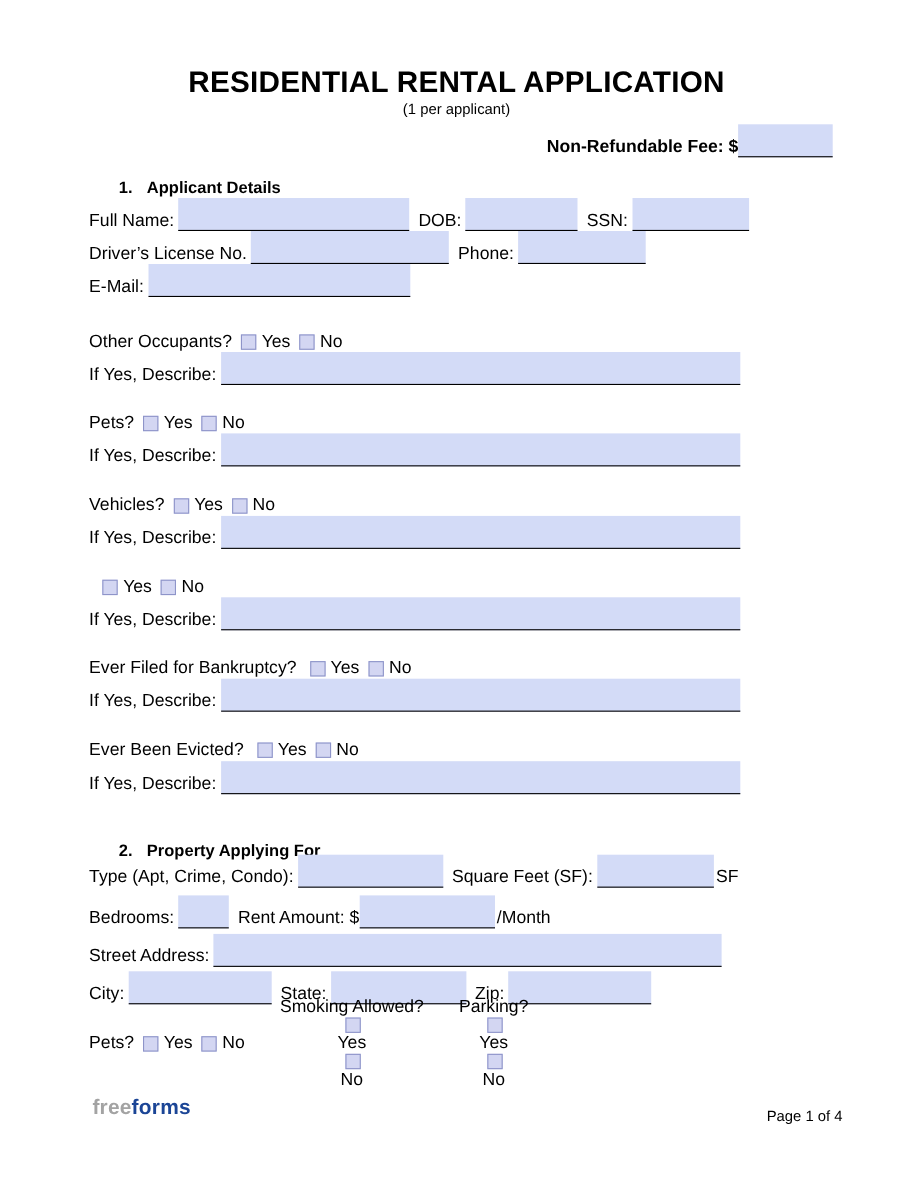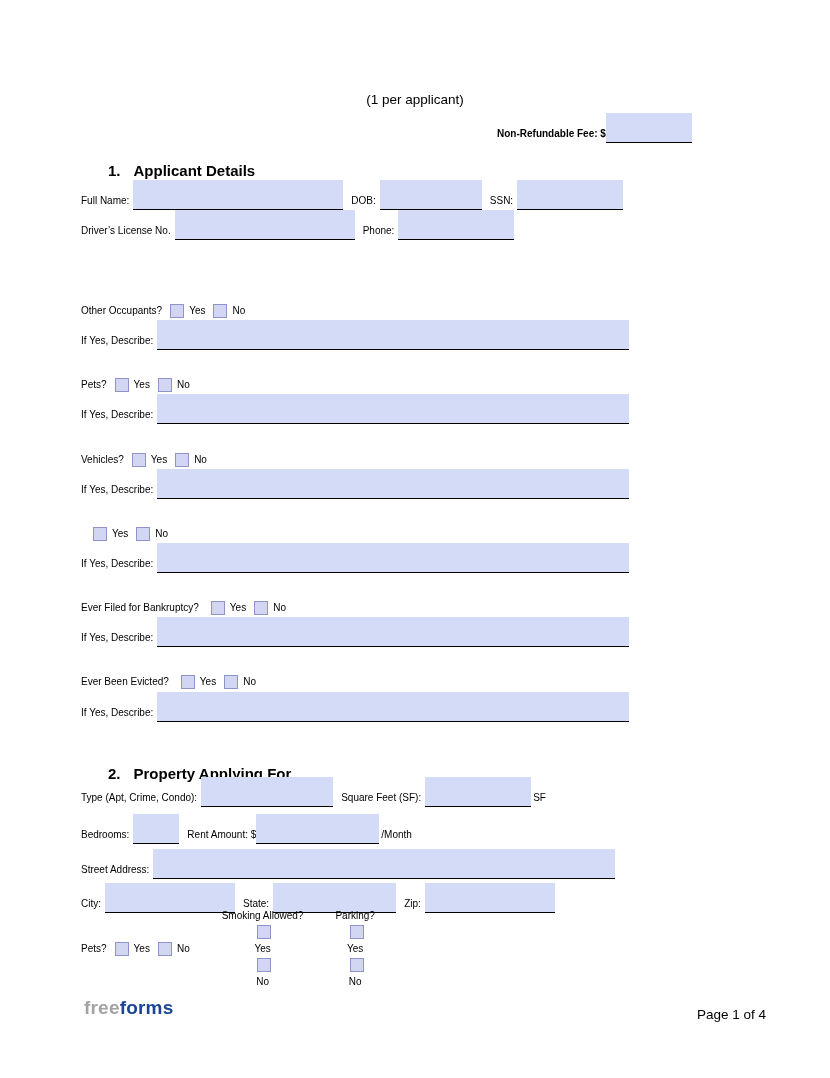--- a/index.html
+++ b/index.html
@@ -14,21 +14,21 @@
   .page{
     position:relative;width:830px;height:1078px;background:#ffffff;
     font-family:"Liberation Sans","DejaVu Sans",sans-serif;color:var(--text);
     overflow:hidden;
   }
   .title{position:absolute;top:60px;left:0;width:100%;text-align:center;
     font-size:27px;font-weight:bold;letter-spacing:.2px;}
   .subtitle{position:absolute;top:92px;left:0;width:100%;text-align:center;font-size:13.5px;}
   .row{position:absolute;display:flex;align-items:flex-end;white-space:nowrap;height:31px;}
   .cbrow{position:absolute;display:flex;align-items:center;white-space:nowrap;height:19px;}
-  .lbl{font-size:10px;line-height:19px;}
+  .lbl{font-size:16px;line-height:19px;}
   .bold{font-weight:bold;}
   .field{display:inline-block;height:30px;background:var(--field-fill);
     border-bottom:1.5px solid #000;box-sizing:border-box;margin-left:4px;
     font-size:15px;line-height:42px;padding:0 3px;overflow:hidden;}
   .gap{margin-left:8px;}
   .cb{display:inline-block;width:12px;height:12px;background:var(--cb-fill);
     border:1.5px solid var(--cb-border);box-sizing:content-box;
     margin-left:8px;margin-right:5px;flex:0 0 auto;}
   .cb.wide{margin-left:12px;}
   .heading{position:absolute;left:108px;display:flex;font-size:15px;font-weight:bold;line-height:19px;}
@@ -39,20 +39,21 @@
   .footer-logo .forms{color:var(--logo-blue);}
   .page-num{position:absolute;top:1007px;right:64px;font-size:13.5px;}
   .grp{display:flex;align-items:center;}
   .grp+.grp{margin-left:32px;flex-direction:column;}
 </style>
 </head>
 <body>
 
 <div class="page">
 
+  <div class="title">RESIDENTIAL RENTAL APPLICATION</div>
   <div class="subtitle">(1 per applicant)</div>
 
   <div class="row" style="top:112px;left:497px;">
     <span class="lbl bold">Non-Refundable Fee: $</span>
     <span class="field" style="width:86px;margin-left:0;"></span>
   </div>
 
   <div class="heading" style="top:161px;">
     <span class="num">1.</span>
     <span>Applicant Details</span>
@@ -67,20 +68,24 @@
     <span class="field" style="width:106px;"></span>
   </div>
 
   <div class="row" style="top:209px;left:81px;">
     <span class="lbl">Driver’s License No.</span>
     <span class="field" style="width:180px;"></span>
     <span class="lbl gap">Phone:</span>
     <span class="field" style="width:116px;"></span>
   </div>
 
+  <div class="row" style="top:239px;left:81px;">
+    <span class="lbl">E-Mail:</span>
+    <span class="field" style="width:238px;"></span>
+  </div>
 
   <div class="cbrow" style="top:301px;left:81px;">
     <span class="lbl">Other Occupants?</span>
     <span class="cb"></span>
     <span class="lbl">Yes</span>
     <span class="cb"></span>
     <span class="lbl">No</span>
   </div>
 
   <div class="row" style="top:319px;left:81px;">

